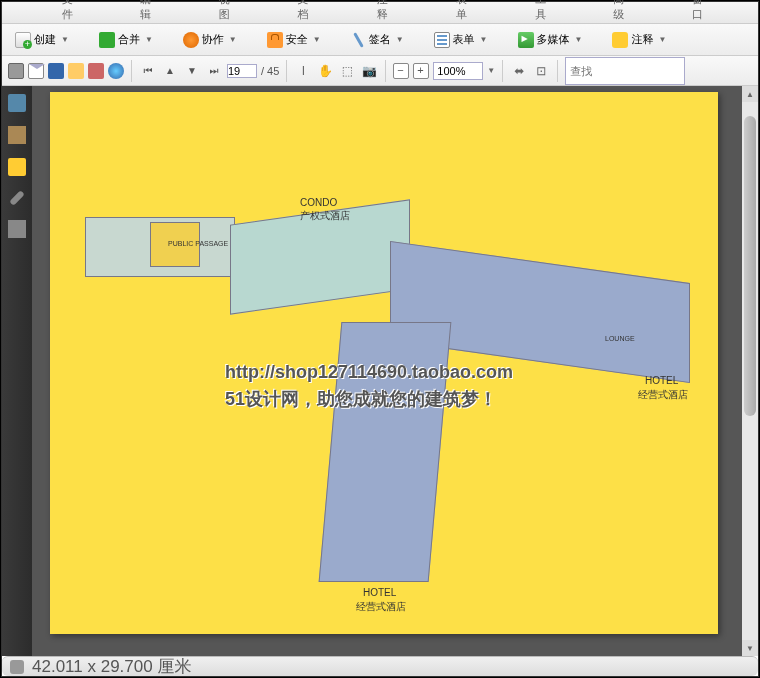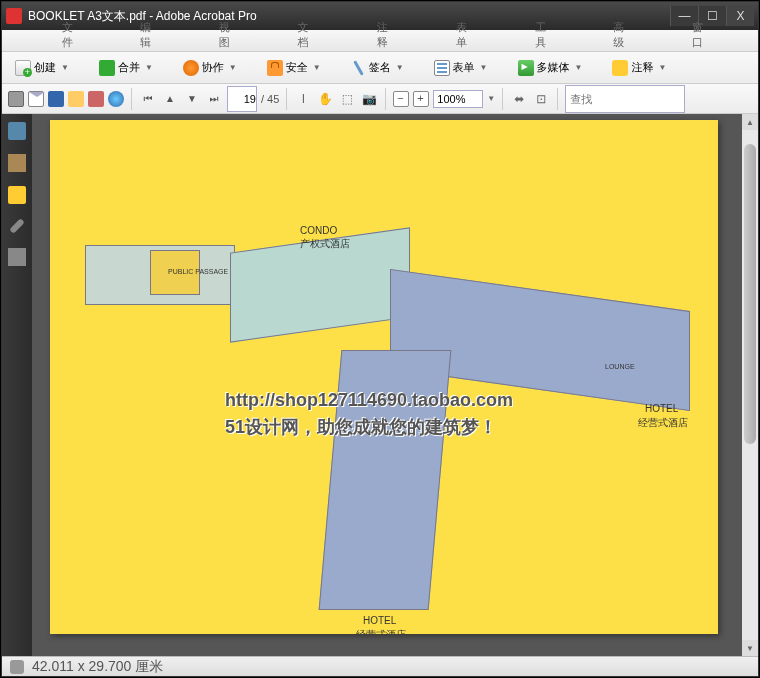--- a/index.html
+++ b/index.html
@@ -43,21 +43,21 @@
 .smicn-mail::after { content:""; position:absolute; top:0; left:0; right:0; border:8px solid transparent; border-top:5px solid #aac; }
 .smicn-save { background:#36a; border-radius:2px; }
 .smicn-folder { background:#fc6; border-radius:2px; }
 .smicn-book { background:#c66; }
 .smicn-globe { background:radial-gradient(#6cf,#36a); border-radius:50%; }
 .smicn-zoomout { background:#fff; border:1px solid #888; position:relative; }
 .smicn-zoomout::after { content:"−"; position:absolute; top:0; left:3px; font-size:11px; color:#555; }
 .smicn-zoomin { background:#fff; border:1px solid #888; position:relative; }
 .smicn-zoomin::after { content:"+"; position:absolute; top:0; left:3px; font-size:11px; color:#555; }
 
-.pagebox { width:30px; height:26px; border:1px solid #aac; font-size:11px; text-align:right; background:#fff; }
+.pagebox { width:30px; height:14px; border:1px solid #aac; font-size:11px; text-align:left; background:#fff; }
 .pagecount { font-size:11px; color:#555; }
 
 .arrow-btn { width:18px; height:18px; display:flex; align-items:center; justify-content:center; font-size:10px; color:#555; cursor:pointer; border:1px solid transparent; border-radius:2px; }
 
 .tool-icn { width:18px; height:18px; cursor:pointer; display:flex; align-items:center; justify-content:center; font-size:12px; color:#666; border:1px solid transparent; border-radius:2px; }
 
 .zoom-input { width:50px; height:18px; border:1px solid #aac; font-size:11px; padding:0 3px; background:#fff; }
 
 .search-input { width:120px; height:28px; border:1px solid #aac; font-size:11px; padding:0 4px; background:#fff; }
 
@@ -71,49 +71,40 @@
 .sideicn.sig { background:#888; }
 
 .docarea { flex:1; background:#565656; position:relative; overflow:hidden; }
 .page { position:absolute; left:18px; top:6px; right:40px; bottom:22px; background:#fde047; box-shadow:2px 2px 6px rgba(0,0,0,0.4); }
 .scrollbar-v { position:absolute; right:0; top:0; bottom:0; width:16px; background:#e8e8e8; }
 .scrollbar-v .thumb { position:absolute; left:2px; right:2px; top:30px; height:300px; background:linear-gradient(to right,#ccc,#aaa); border-radius:6px; }
 .scrollbar-v .arrowup, .scrollbar-v .arrowdn { position:absolute; left:0; right:0; height:16px; background:#ddd; display:flex; align-items:center; justify-content:center; font-size:8px; color:#666; cursor:pointer; }
 .scrollbar-v .arrowup { top:0; }
 .scrollbar-v .arrowdn { bottom:0; }
 
-.statusbar { height:20px; background:linear-gradient(to bottom,#f0f0f0,#ddd); border-top:1px solid #bbb; display:flex; align-items:center; padding:0 8px; font-size:14px; color:#555; gap:8px; }
+.statusbar { height:20px; background:linear-gradient(to bottom,#f0f0f0,#ddd); border-top:1px solid #bbb; display:flex; align-items:center; padding:0 8px; font-size:17px; color:#555; gap:8px;border-radius:6px; }
 .statusbar .clipicn { width:14px; height:14px; background:#999; border-radius:3px; }
 
 .floorplan { position:absolute; inset:0; overflow:hidden; }
 .bldg-wing { position:absolute; border:1px solid #778; }
 .wing-a { left:35px; top:125px; width:150px; height:60px; background:#c8d8d0; }
 .wing-yellow { left:100px; top:130px; width:50px; height:45px; background:#f0d050; }
 .wing-b { left:180px; top:120px; width:180px; height:90px; background:#b8d8d0; transform:skewY(-8deg); }
 .wing-c { left:340px; top:170px; width:300px; height:100px; background:#9aaacc; transform:skewY(8deg); }
 .wing-d { left:280px; top:230px; width:110px; height:260px; background:#9aaacc; transform:skewX(-5deg); }
 .plan-label { position:absolute; font-size:10px; color:#333; white-space:nowrap; }
 .watermark { position:absolute; font-size:18px; color:#555; font-weight:600; white-space:nowrap; text-shadow:1px 1px 0 #fff,-1px -1px 0 #fff; }
 .wm-box { position:absolute; border:1px solid #888; padding:2px 6px; font-size:17px; color:#444; background:rgba(255,255,255,0.2); }
 .big51 { position:absolute; font-size:90px; font-weight:900; color:rgba(120,120,120,0.25); letter-spacing:8px; }
 </style>
 </head>
 <body>
 
 <div class="window">
 
-  <div class="titlebar">
-    <div class="appicon"></div>
-    <div class="title">BOOKLET A3文本.pdf - Adobe Acrobat Pro</div>
-    <div class="winbtns">
-      <div class="winbtn">—</div>
-      <div class="winbtn">☐</div>
-      <div class="winbtn close">X</div>
-    </div>
-  </div>
 
   <div class="menubar">
     <span>文件(F)</span>
     <span>编辑(E)</span>
     <span>视图(V)</span>
     <span>文档(D)</span>
     <span>注释(C)</span>
     <span>表单(R)</span>
     <span>工具(T)</span>
     <span>高级(A)</span>

